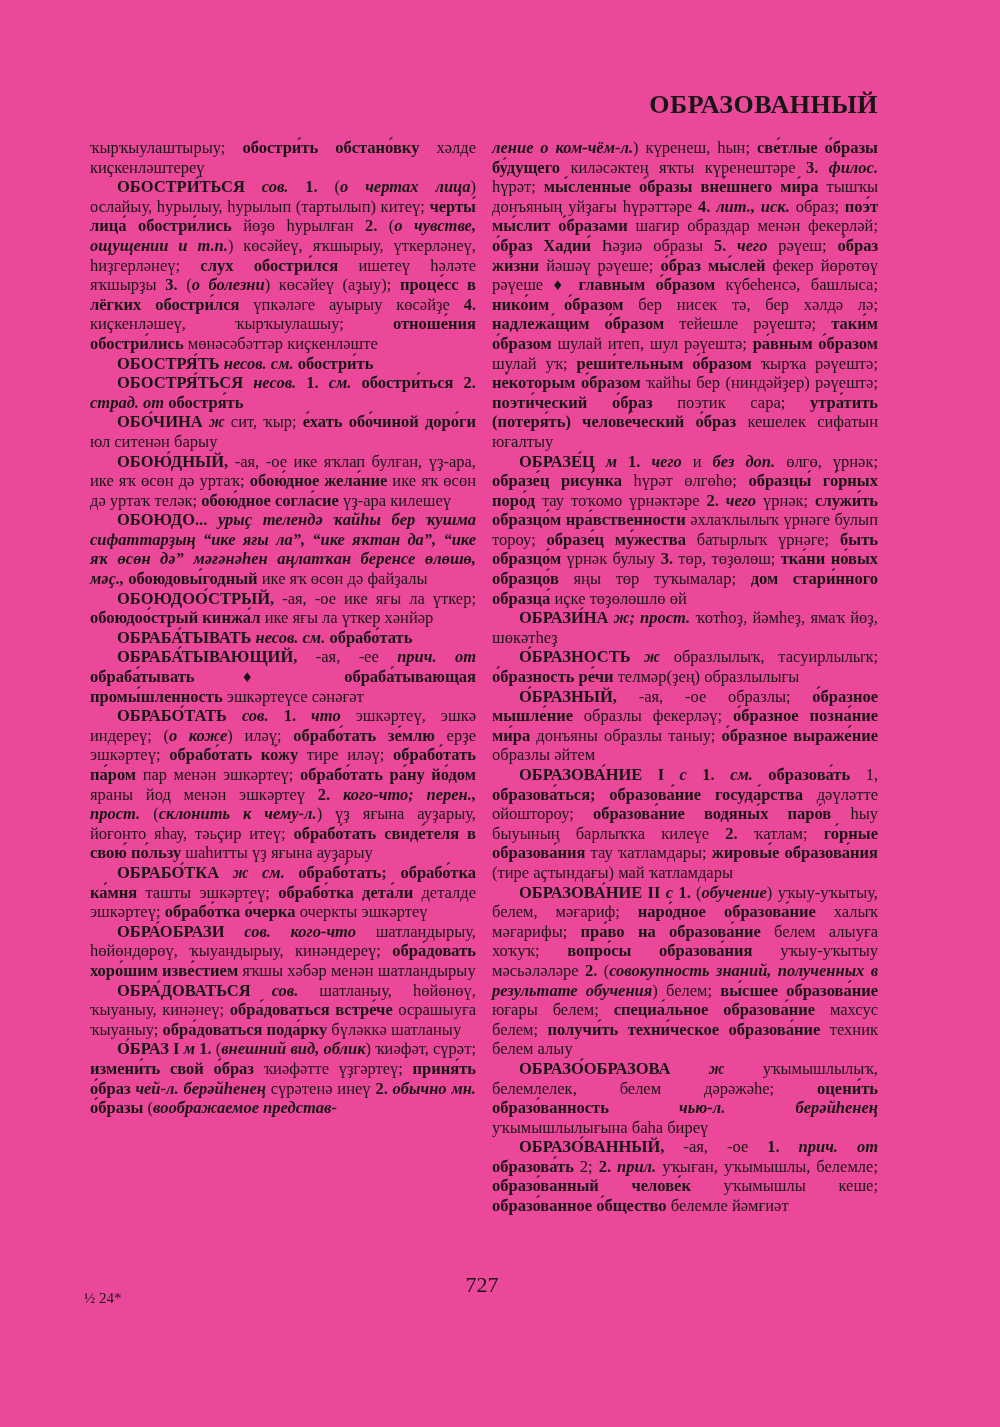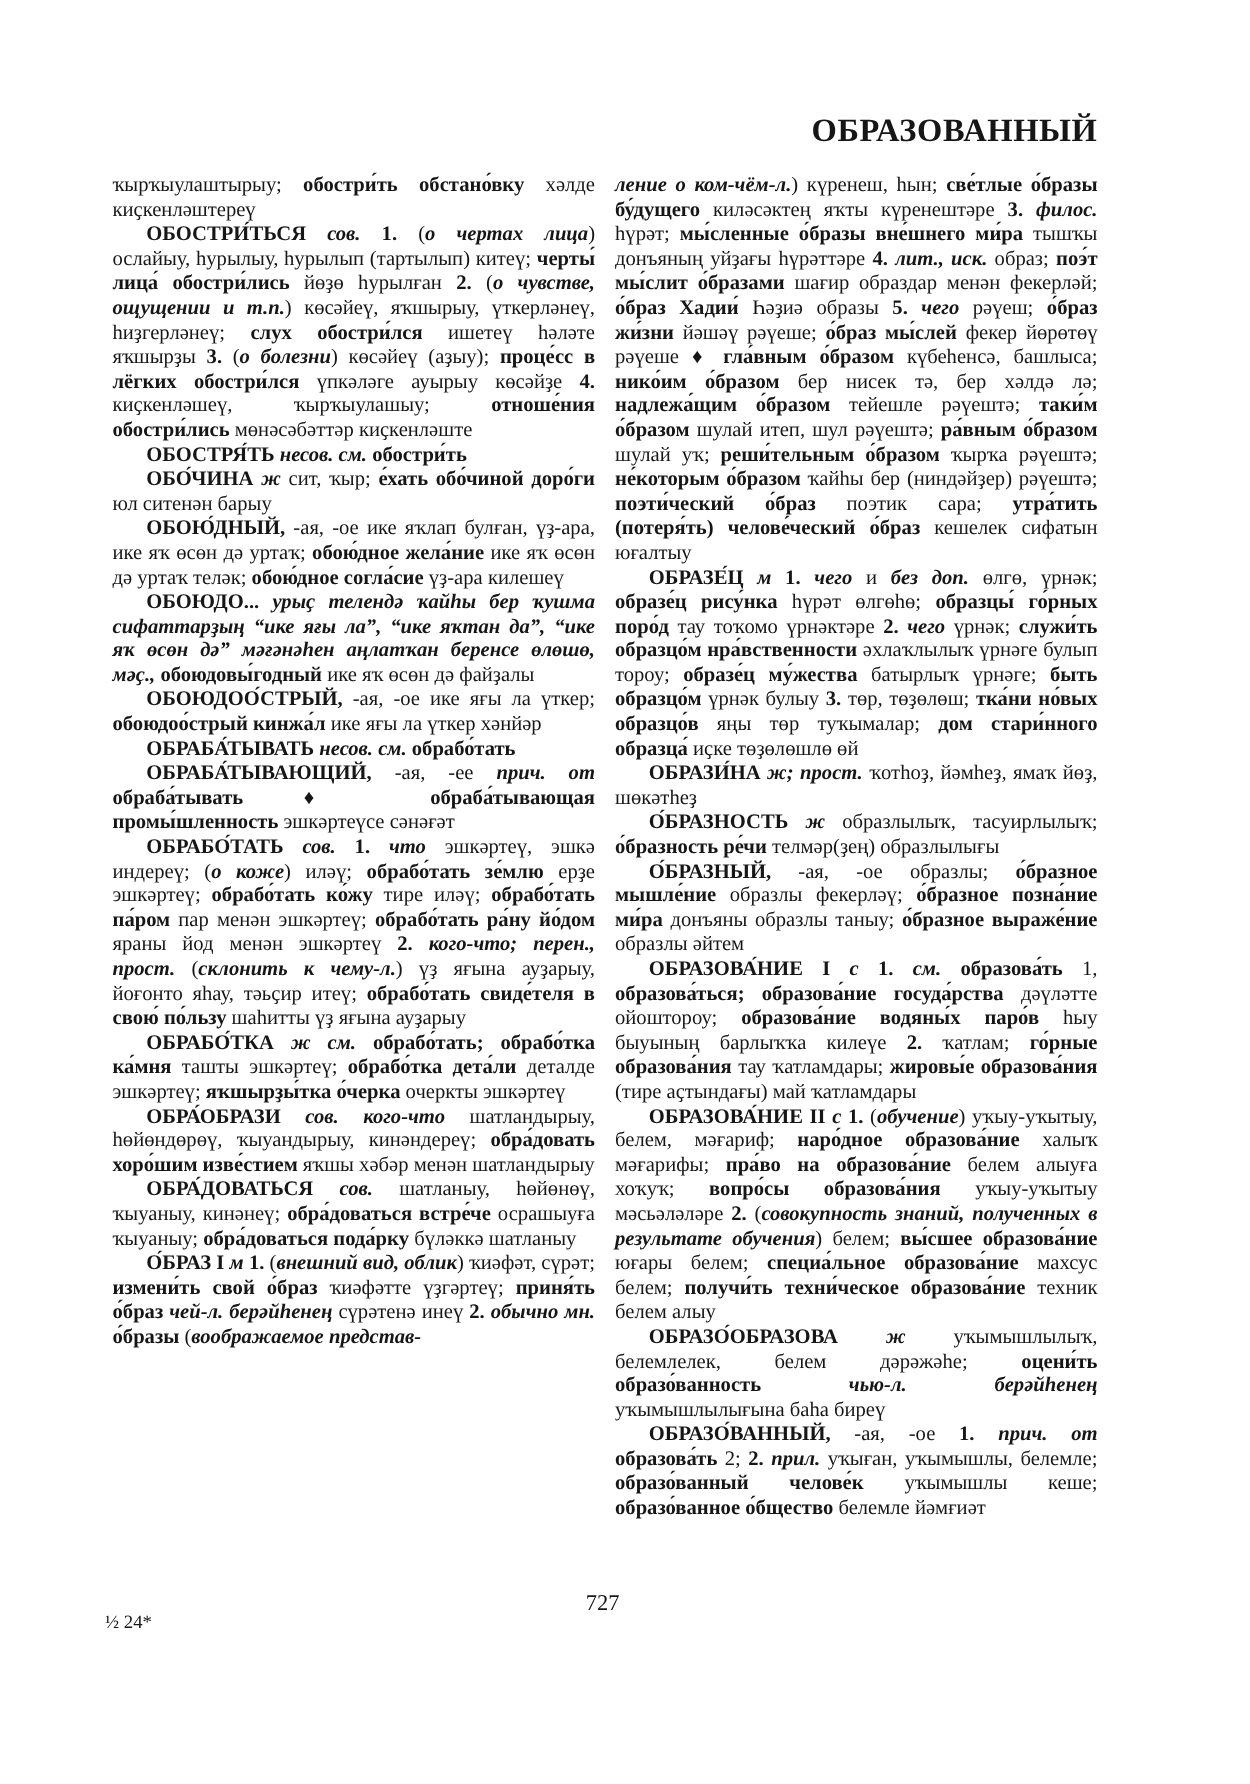--- a/index.html
+++ b/index.html
@@ -1,20 +1,20 @@
 <!DOCTYPE html>
 <html><head>
 <meta charset="utf-8">
 <style>
   html,body{margin:0;padding:0;background:#e8e8e6;}
   .page{
     position:relative;
     width:1000px;height:1427px;
     margin:0 auto;
-    background:#ffffff;
+    background:#ec4899;
     color:#161616;
     font-family:"Liberation Serif","DejaVu Serif",serif;
     overflow:hidden;
   }
   .guide-word{
     position:absolute;
     top:90px;right:122px;
     font-size:26px;
     font-weight:bold;
     letter-spacing:0.5px;
@@ -37,45 +37,46 @@
     text-indent:27px;
   }
   .column p.no-indent{text-indent:0;}
   .r-b{font-weight:bold;}
   .r-i{font-style:italic;font-weight:bold;}
   .page-number{
     position:absolute;
     left:452px;top:1272px;
     width:60px;
     text-align:center;
-    font-size:18px;
+    font-size:22px;
   }
   .footer-note{
     position:absolute;
     left:84px;top:1290px;
     font-size:15px;
   }
 </style>
 </head>
 <body>
 
 <div class="page">
   <div class="guide-word">ОБРАЗОВАННЫЙ</div>
   <div class="column column-left">
       <p class="no-indent"><span class="r-n">ҡырҡыулаштырыу; </span><span class="r-b">обостри́ть обстано́вку </span><span class="r-n">хәлде киҫкенләштереү</span></p>
       <p><span class="r-b">ОБОСТРИ́ТЬСЯ </span><span class="r-i">сов. </span><span class="r-b">1. </span><span class="r-n">(</span><span class="r-i">о чертах лица</span><span class="r-n">) ослайыу, һурылыу, һурылып (тартылып) китеү; </span><span class="r-b">черты́ лица́ обостри́лись </span><span class="r-n">йөҙө һурылған </span><span class="r-b">2. </span><span class="r-n">(</span><span class="r-i">о чувстве, ощущении и т.п.</span><span class="r-n">) көсәйеү, яҡшырыу, үткерләнеү, һиҙгерләнеү; </span><span class="r-b">слух обостри́лся </span><span class="r-n">ишетеү һәләте яҡшырҙы </span><span class="r-b">3. </span><span class="r-n">(</span><span class="r-i">о болезни</span><span class="r-n">) көсәйеү (аҙыу); </span><span class="r-b">проце́сс в лёгких обостри́лся </span><span class="r-n">үпкәләге ауырыу көсәйҙе </span><span class="r-b">4. </span><span class="r-n">киҫкенләшеү, ҡырҡыулашыу; </span><span class="r-b">отноше́ния обостри́лись </span><span class="r-n">мөнәсәбәттәр киҫкенләште</span></p>
       <p><span class="r-b">ОБОСТРЯ́ТЬ </span><span class="r-i">несов. см. </span><span class="r-b">обостри́ть</span></p>
+      <p><span class="r-b">ОБОСТРЯ́ТЬСЯ </span><span class="r-i">несов. </span><span class="r-b">1. </span><span class="r-i">см. </span><span class="r-b">обостри́ться 2. </span><span class="r-i">страд. от </span><span class="r-b">обостря́ть</span></p>
       <p><span class="r-b">ОБО́ЧИНА </span><span class="r-i">ж </span><span class="r-n">сит, ҡыр; </span><span class="r-b">е́хать обо́чиной доро́ги </span><span class="r-n">юл ситенән барыу</span></p>
       <p><span class="r-b">ОБОЮ́ДНЫЙ, </span><span class="r-n">-ая, -ое ике яҡлап булған, үҙ-ара, ике яҡ өсөн дә уртаҡ; </span><span class="r-b">обою́дное жела́ние </span><span class="r-n">ике яҡ өсөн дә уртаҡ теләк; </span><span class="r-b">обою́дное согла́сие </span><span class="r-n">үҙ-ара килешеү</span></p>
       <p><span class="r-b">ОБОЮДО... </span><span class="r-i">урыҫ телендә ҡайһы бер ҡушма сифаттарҙың “ике яғы ла”, “ике яҡтан да”, “ике яҡ өсөн дә” мәғәнәһен аңлатҡан беренсе өлөшө, мәҫ., </span><span class="r-b">обоюдовы́годный </span><span class="r-n">ике яҡ өсөн дә файҙалы</span></p>
       <p><span class="r-b">ОБОЮДОО́СТРЫЙ, </span><span class="r-n">-ая, -ое ике яғы ла үткер; </span><span class="r-b">обоюдоо́стрый кинжа́л </span><span class="r-n">ике яғы ла үткер хәнйәр</span></p>
       <p><span class="r-b">ОБРАБА́ТЫВАТЬ </span><span class="r-i">несов. см. </span><span class="r-b">обрабо́тать</span></p>
       <p><span class="r-b">ОБРАБА́ТЫВАЮЩИЙ, </span><span class="r-n">-ая, -ее </span><span class="r-i">прич. от </span><span class="r-b">обраба́тывать ♦ обраба́тывающая промы́шленность </span><span class="r-n">эшкәртеүсе сәнәғәт</span></p>
       <p><span class="r-b">ОБРАБО́ТАТЬ </span><span class="r-i">сов. </span><span class="r-b">1. </span><span class="r-i">что </span><span class="r-n">эшкәртеү, эшкә индереү; (</span><span class="r-i">о коже</span><span class="r-n">) иләү; </span><span class="r-b">обрабо́тать зе́млю </span><span class="r-n">ерҙе эшкәртеү; </span><span class="r-b">обрабо́тать ко́жу </span><span class="r-n">тире иләү; </span><span class="r-b">обрабо́тать па́ром </span><span class="r-n">пар менән эшкәртеү; </span><span class="r-b">обрабо́тать ра́ну йо́дом </span><span class="r-n">яраны йод менән эшкәртеү </span><span class="r-b">2. </span><span class="r-i">кого-что; перен., прост. </span><span class="r-n">(</span><span class="r-i">склонить к чему-л.</span><span class="r-n">) үҙ яғына ауҙарыу, йоғонто яһау, тәьҫир итеү; </span><span class="r-b">обрабо́тать свиде́теля в свою́ по́льзу </span><span class="r-n">шаһитты үҙ яғына ауҙарыу</span></p>
-      <p><span class="r-b">ОБРАБО́ТКА </span><span class="r-i">ж см. </span><span class="r-b">обрабо́тать; обрабо́тка ка́мня </span><span class="r-n">ташты эшкәртеү; </span><span class="r-b">обрабо́тка дета́ли </span><span class="r-n">деталде эшкәртеү; </span><span class="r-b">яҡшырҙы́тка о́черка </span><span class="r-n">очеркты эшкәртеү</span></p>
+      <p><span class="r-b">ОБРАБО́ТКА </span><span class="r-i">ж см. </span><span class="r-b">обрабо́тать; обрабо́тка ка́мня </span><span class="r-n">ташты эшкәртеү; </span><span class="r-b">обрабо́тка дета́ли </span><span class="r-n">деталде эшкәртеү; </span><span class="r-b">обрабо́тка о́черка </span><span class="r-n">очеркты эшкәртеү</span></p>
       <p><span class="r-b">ОБРА́ОБРАЗИ </span><span class="r-i">сов. кого-что </span><span class="r-n">шатландырыу, һөйөндөрөү, ҡыуандырыу, кинәндереү; </span><span class="r-b">обра́довать хоро́шим изве́стием </span><span class="r-n">яҡшы хәбәр менән шатландырыу</span></p>
       <p><span class="r-b">ОБРА́ДОВАТЬСЯ </span><span class="r-i">сов. </span><span class="r-n">шатланыу, һөйөнөү, ҡыуаныу, кинәнеү; </span><span class="r-b">обра́доваться встре́че </span><span class="r-n">осрашыуға ҡыуаныу; </span><span class="r-b">обра́доваться пода́рку </span><span class="r-n">бүләккә шатланыу</span></p>
       <p><span class="r-b">О́БРАЗ I </span><span class="r-i">м </span><span class="r-b">1. </span><span class="r-n">(</span><span class="r-i">внешний вид, облик</span><span class="r-n">) ҡиәфәт, сүрәт; </span><span class="r-b">измени́ть свой о́браз </span><span class="r-n">ҡиәфәтте үҙгәртеү; </span><span class="r-b">приня́ть о́браз </span><span class="r-i">чей-л. берәйһенең </span><span class="r-n">сүрәтенә инеү </span><span class="r-b">2. </span><span class="r-i">обычно мн. </span><span class="r-b">о́бразы </span><span class="r-n">(</span><span class="r-i">воображаемое представ-</span></p>
     </div>
   <div class="column column-right">
       <p class="no-indent"><span class="r-i">ление о ком-чём-л.</span><span class="r-n">) күренеш, һын; </span><span class="r-b">све́тлые о́бразы бу́дущего </span><span class="r-n">киләсәктең яҡты күренештәре </span><span class="r-b">3. </span><span class="r-i">филос. </span><span class="r-n">һүрәт; </span><span class="r-b">мы́сленные о́бразы вне́шнего ми́ра </span><span class="r-n">тышҡы донъяның уйҙағы һүрәттәре </span><span class="r-b">4. </span><span class="r-i">лит., иск. </span><span class="r-n">образ; </span><span class="r-b">поэ́т мы́слит о́бразами </span><span class="r-n">шағир образдар менән фекерләй; </span><span class="r-b">о́браз Хадии́ </span><span class="r-n">Һәҙиә образы </span><span class="r-b">5. </span><span class="r-i">чего </span><span class="r-n">рәүеш; </span><span class="r-b">о́браз жи́зни </span><span class="r-n">йәшәү рәүеше; </span><span class="r-b">о́браз мы́слей </span><span class="r-n">фекер йөрөтөү рәүеше </span><span class="r-b">♦ гла́вным о́бразом </span><span class="r-n">күбеһенсә, башлыса; </span><span class="r-b">нико́им о́бразом </span><span class="r-n">бер нисек тә, бер хәлдә лә; </span><span class="r-b">надлежа́щим о́бразом </span><span class="r-n">тейешле рәүештә; </span><span class="r-b">таки́м о́бразом </span><span class="r-n">шулай итеп, шул рәүештә; </span><span class="r-b">ра́вным о́бразом </span><span class="r-n">шулай уҡ; </span><span class="r-b">реши́тельным о́бразом </span><span class="r-n">ҡырҡа рәүештә; </span><span class="r-b">не́которым о́бразом </span><span class="r-n">ҡайһы бер (ниндәйҙер) рәүештә; </span><span class="r-b">поэти́ческий о́браз </span><span class="r-n">поэтик сара; </span><span class="r-b">утра́тить (потеря́ть) челове́ческий о́браз </span><span class="r-n">кешелек сифатын юғалтыу</span></p>
       <p><span class="r-b">ОБРАЗЕ́Ц </span><span class="r-i">м </span><span class="r-b">1. </span><span class="r-i">чего </span><span class="r-n">и </span><span class="r-i">без доп. </span><span class="r-n">өлгө, үрнәк; </span><span class="r-b">образе́ц рису́нка </span><span class="r-n">һүрәт өлгөһө; </span><span class="r-b">образцы́ го́рных поро́д </span><span class="r-n">тау тоҡомо үрнәктәре </span><span class="r-b">2. </span><span class="r-i">чего </span><span class="r-n">үрнәк; </span><span class="r-b">служи́ть образцо́м нра́вственности </span><span class="r-n">әхлаҡлылыҡ үрнәге булып тороу; </span><span class="r-b">образе́ц му́жества </span><span class="r-n">батырлыҡ үрнәге; </span><span class="r-b">быть образцо́м </span><span class="r-n">үрнәк булыу </span><span class="r-b">3. </span><span class="r-n">төр, төҙөлөш; </span><span class="r-b">тка́ни но́вых образцо́в </span><span class="r-n">яңы төр туҡымалар; </span><span class="r-b">дом стари́нного образца́ </span><span class="r-n">иҫке төҙөлөшлө өй</span></p>
       <p><span class="r-b">ОБРАЗИ́НА </span><span class="r-i">ж; прост. </span><span class="r-n">ҡотһоҙ, йәмһеҙ, ямаҡ йөҙ, шөкәтһеҙ</span></p>
       <p><span class="r-b">О́БРАЗНОСТЬ </span><span class="r-i">ж </span><span class="r-n">образлылыҡ, тасуирлылыҡ; </span><span class="r-b">о́бразность ре́чи </span><span class="r-n">телмәр(ҙең) образлылығы</span></p>
       <p><span class="r-b">О́БРАЗНЫЙ, </span><span class="r-n">-ая, -ое образлы; </span><span class="r-b">о́бразное мышле́ние </span><span class="r-n">образлы фекерләү; </span><span class="r-b">о́бразное позна́ние ми́ра </span><span class="r-n">донъяны образлы таныу; </span><span class="r-b">о́бразное выраже́ние </span><span class="r-n">образлы әйтем</span></p>

